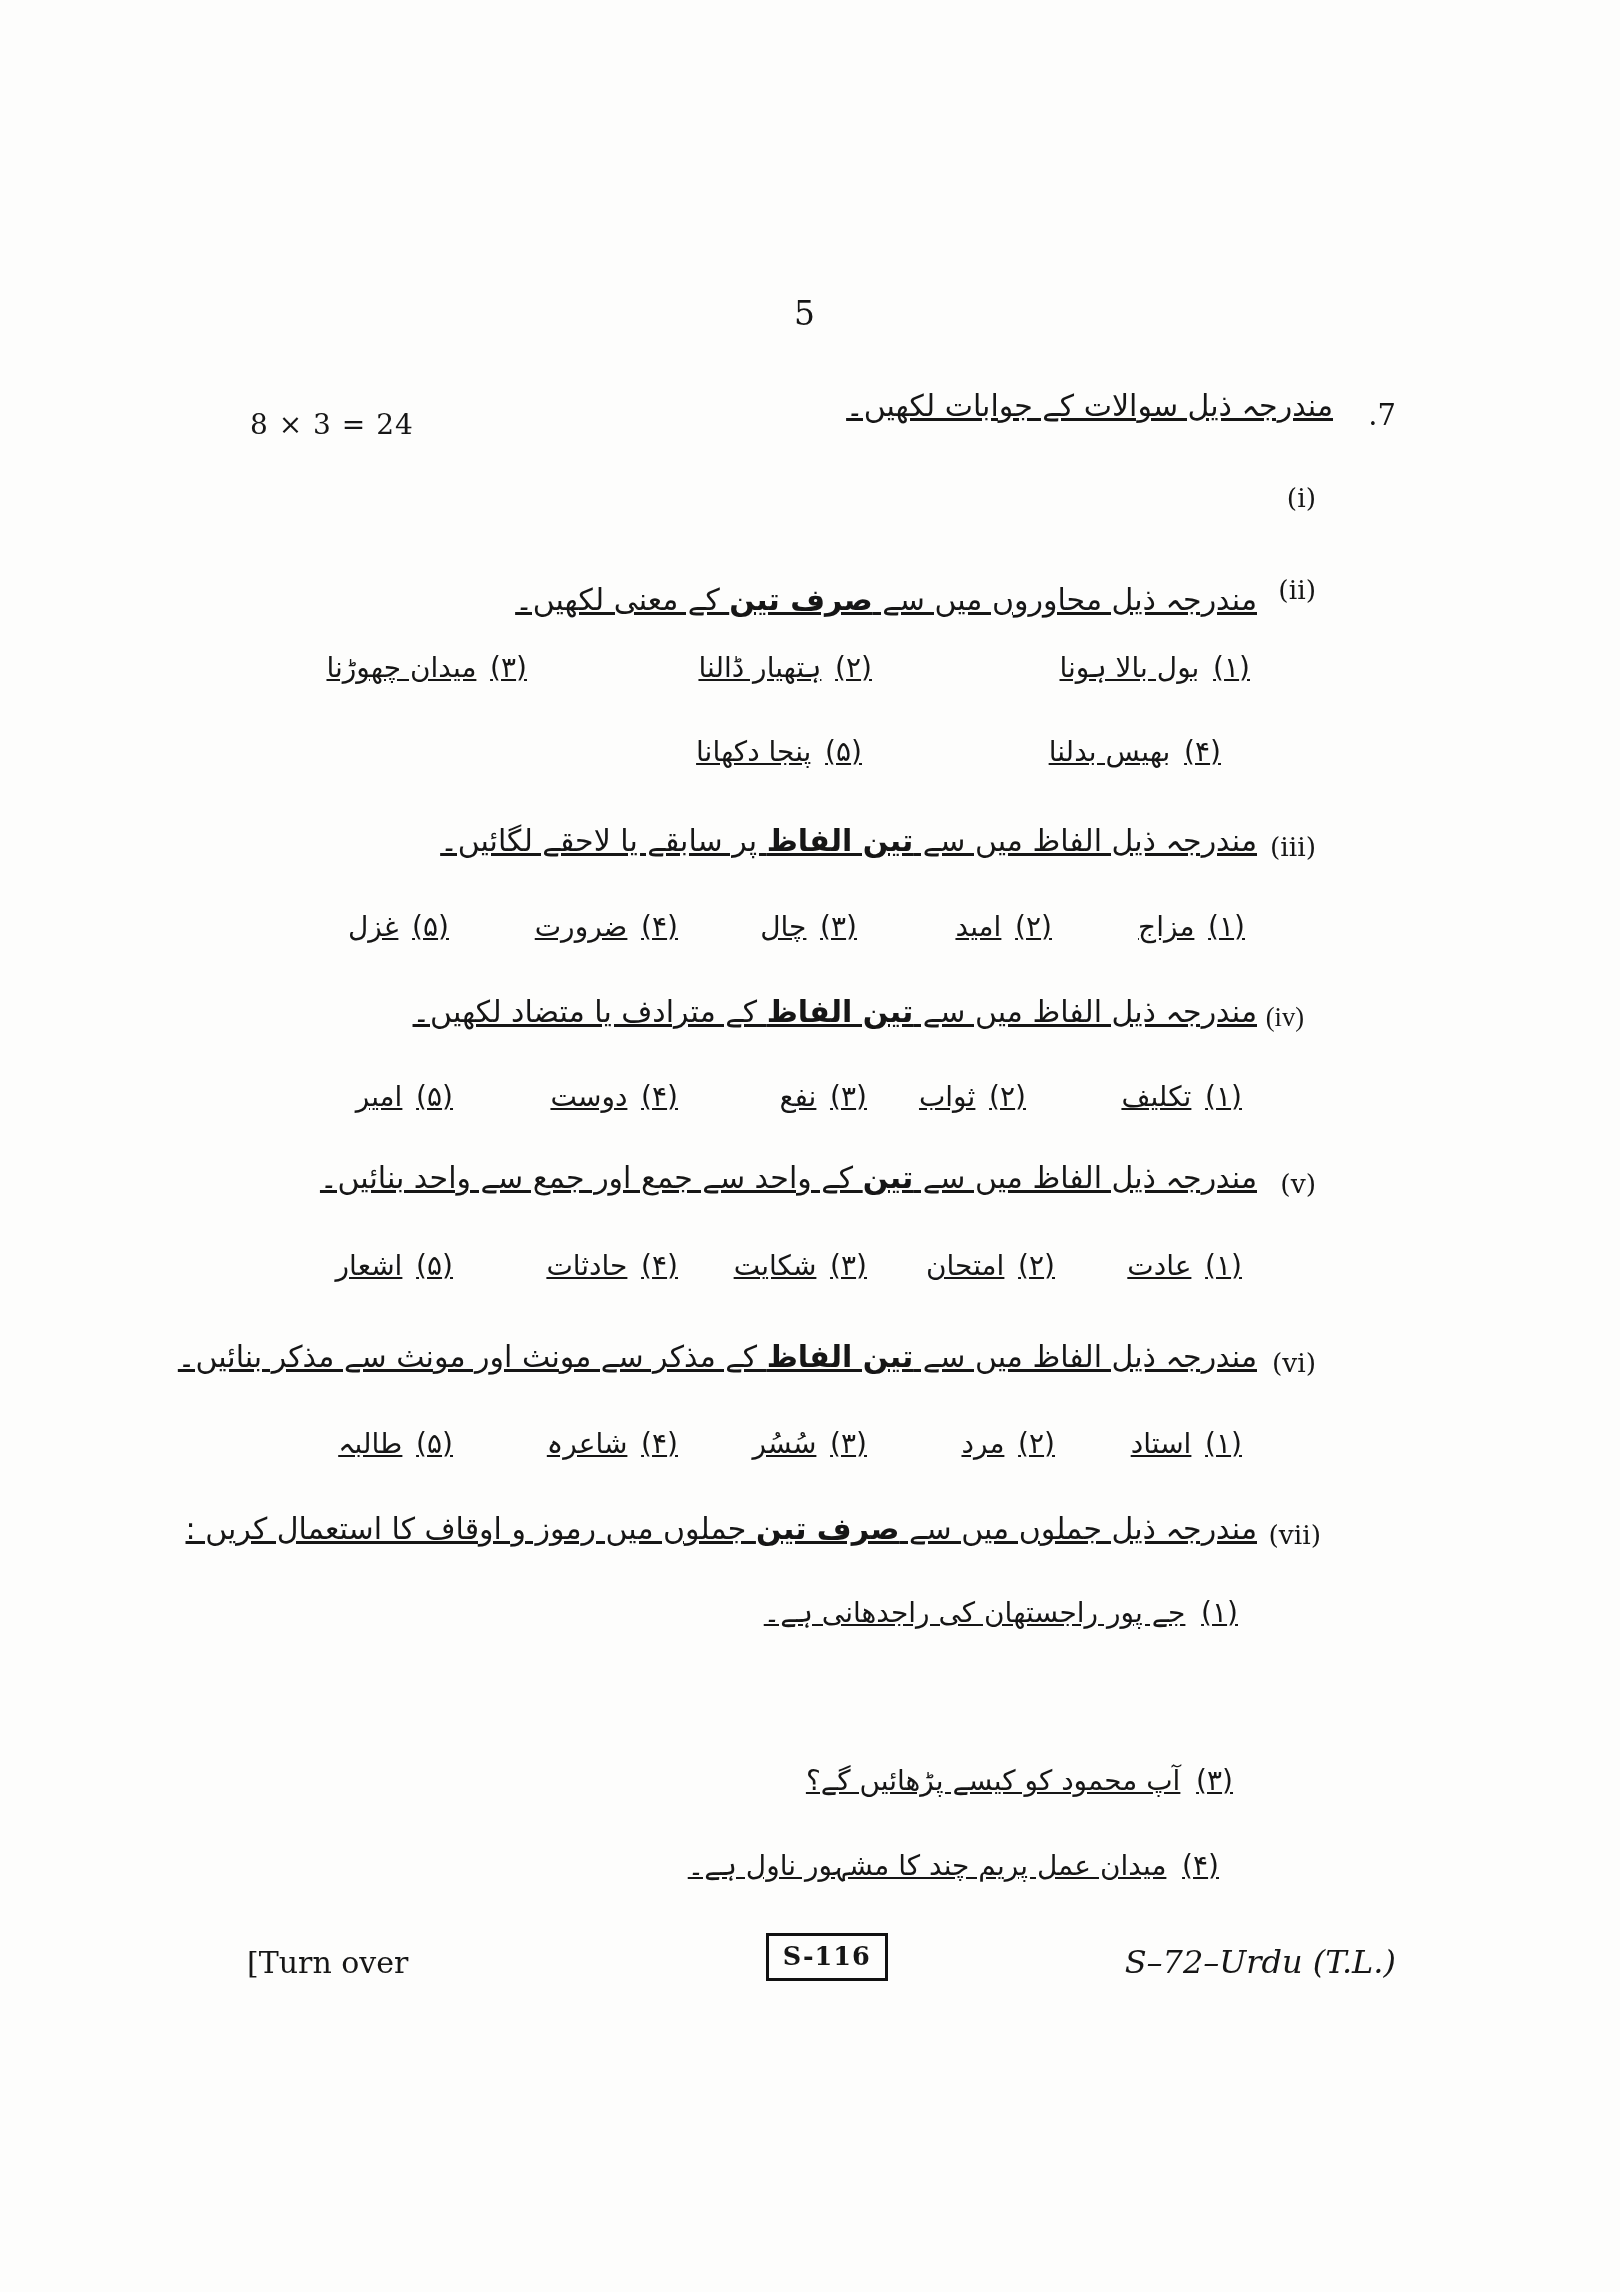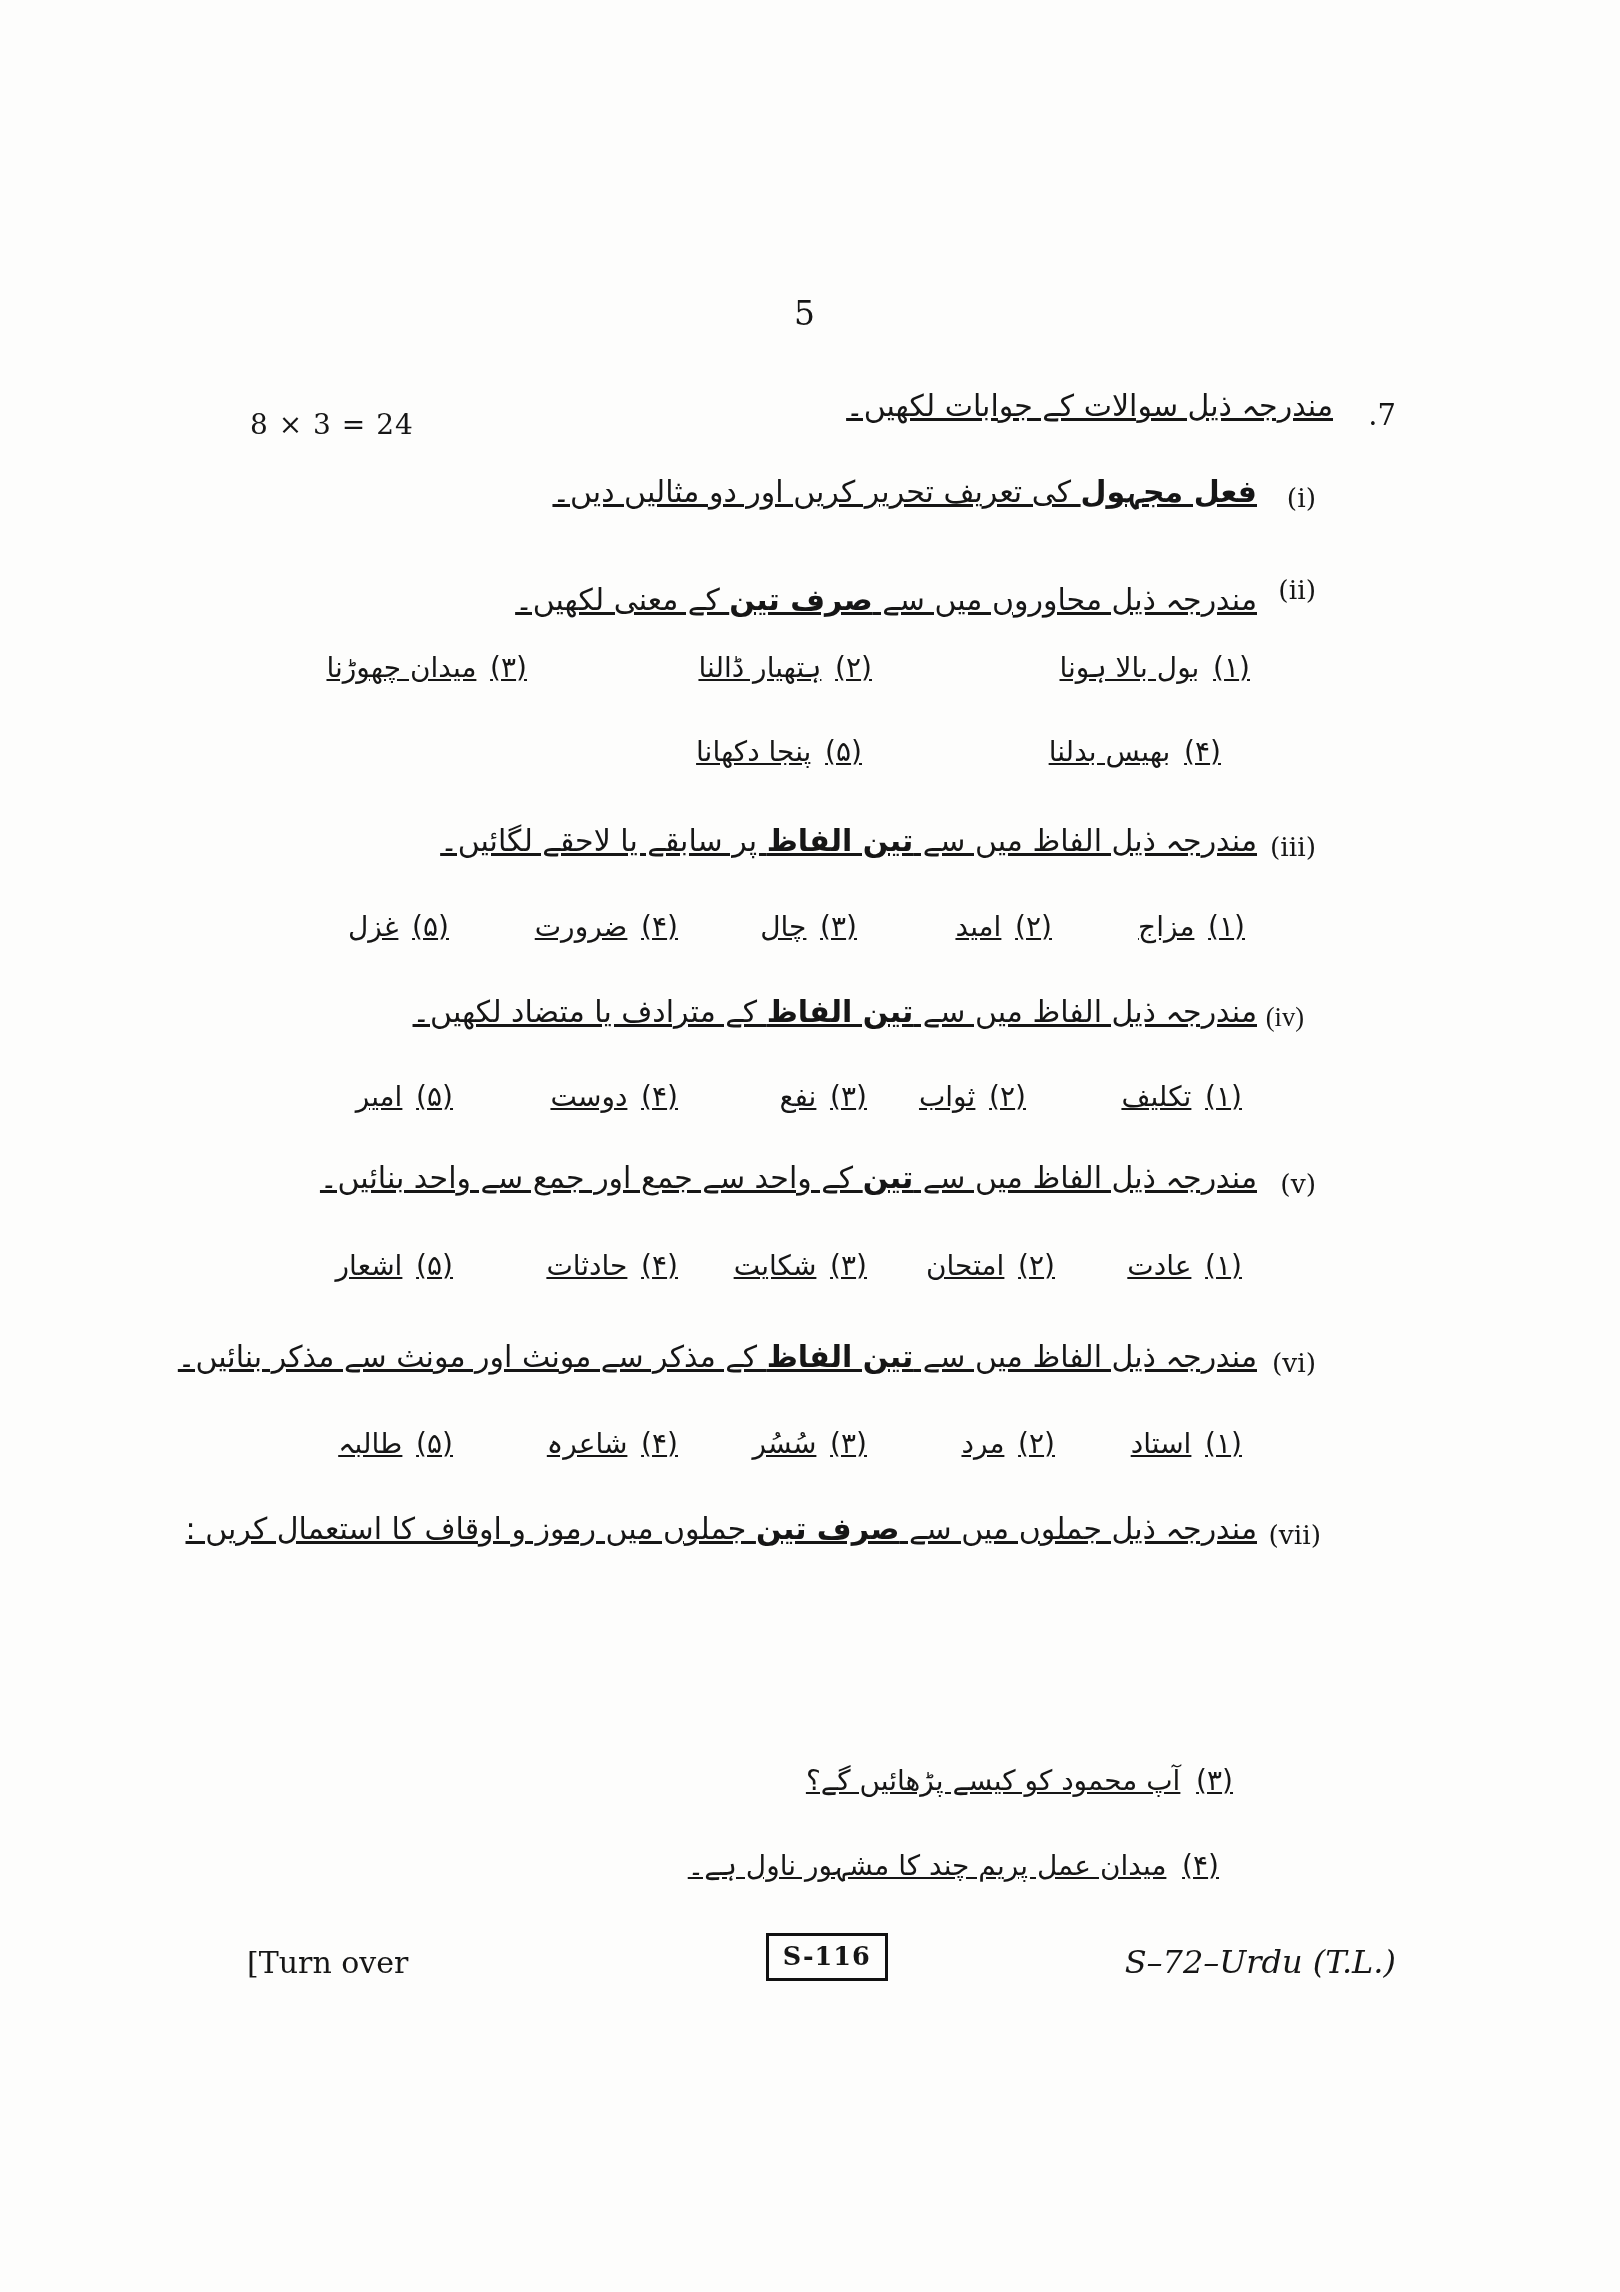--- a/index.html
+++ b/index.html
@@ -41,21 +41,20 @@
 <div class="page">
 
   <div class="abs serif page-num" style="left:794px;top:294px;">5</div>
 
   <div class="abs serif marks" style="left:250px;top:408px;">8 × 3 = 24</div>
 
   <div class="abs serif qnum" style="right:224px;top:398px;">.7</div>
   <div class="abs urdu qhead" style="right:287px;top:388px;">مندرجہ ذیل سوالات کے جوابات لکھیں۔</div>
 
   <div class="abs lbl" style="right:304px;top:482px;">(i)</div>
-  <div class="abs urdu ptext" style="right:363px;top:474px;"><span></span><span class="b">فعل مجہول</span><span> کی تعریف تحریر کریں اور دو مثالیں دیں۔</span></div>
 
   <div class="abs lbl" style="right:304px;top:574px;margin-left:48px;">(ii)</div>
   <div class="abs urdu ptext" style="right:363px;top:582px;"><span>مندرجہ ذیل محاوروں میں سے </span><span class="b">صرف تین</span><span> کے معنی لکھیں۔</span></div>
 
   <div class="abs urdu opt" style="right:370px;top:651px;"><span class="num">(۱)</span><span>بول بالا ہونا</span></div>
   <div class="abs urdu opt" style="right:748px;top:651px;"><span class="num">(۲)</span><span>ہتھیار ڈالنا</span></div>
   <div class="abs urdu opt" style="right:1093px;top:651px;"><span class="num">(۳)</span><span>میدان چھوڑنا</span></div>
 
   <div class="abs urdu opt" style="right:399px;top:735px;"><span class="num">(۴)</span><span>بھیس بدلنا</span></div>
   <div class="abs urdu opt" style="right:758px;top:735px;"><span class="num">(۵)</span><span>پنجا دکھانا</span></div>
@@ -92,20 +91,21 @@
 
   <div class="abs urdu opt" style="right:378px;top:1427px;"><span class="num">(۱)</span><span>استاد</span></div>
   <div class="abs urdu opt" style="right:565px;top:1427px;"><span class="num">(۲)</span><span>مرد</span></div>
   <div class="abs urdu opt" style="right:753px;top:1427px;"><span class="num">(۳)</span><span>سُسُر</span></div>
   <div class="abs urdu opt" style="right:942px;top:1427px;"><span class="num">(۴)</span><span>شاعرہ</span></div>
   <div class="abs urdu opt" style="right:1167px;top:1427px;"><span class="num">(۵)</span><span>طالبہ</span></div>
 
   <div class="abs lbl" style="right:299px;top:1519px;">(vii)</div>
   <div class="abs urdu ptext" style="right:363px;top:1511px;"><span>مندرجہ ذیل جملوں میں سے </span><span class="b">صرف تین</span><span> جملوں میں رموز و اوقاف کا استعمال کریں :</span></div>
 
+  <div class="abs urdu sent" style="right:382px;top:1596px;"><span class="num">(۱)</span><span>جے پور راجستھان کی راجدھانی ہے۔</span></div>
   <div class="abs urdu sent" style="right:387px;top:1764px;"><span class="num">(۳)</span><span>آپ محمود کو کیسے پڑھائیں گے؟</span></div>
   <div class="abs urdu sent" style="right:401px;top:1849px;"><span class="num">(۴)</span><span>میدان عمل پریم چند کا مشہور ناول ہے۔</span></div>
 
   <div class="abs serif turnover" style="left:247px;top:1945px;">[Turn over</div>
   <div class="abs codebox" style="left:766px;top:1933px;">S-116</div>
   <div class="abs serif papercode" style="right:224px;top:1943px;margin-left:37px;">S–72–Urdu (T.L.)</div>
 
 </div>
 
 

